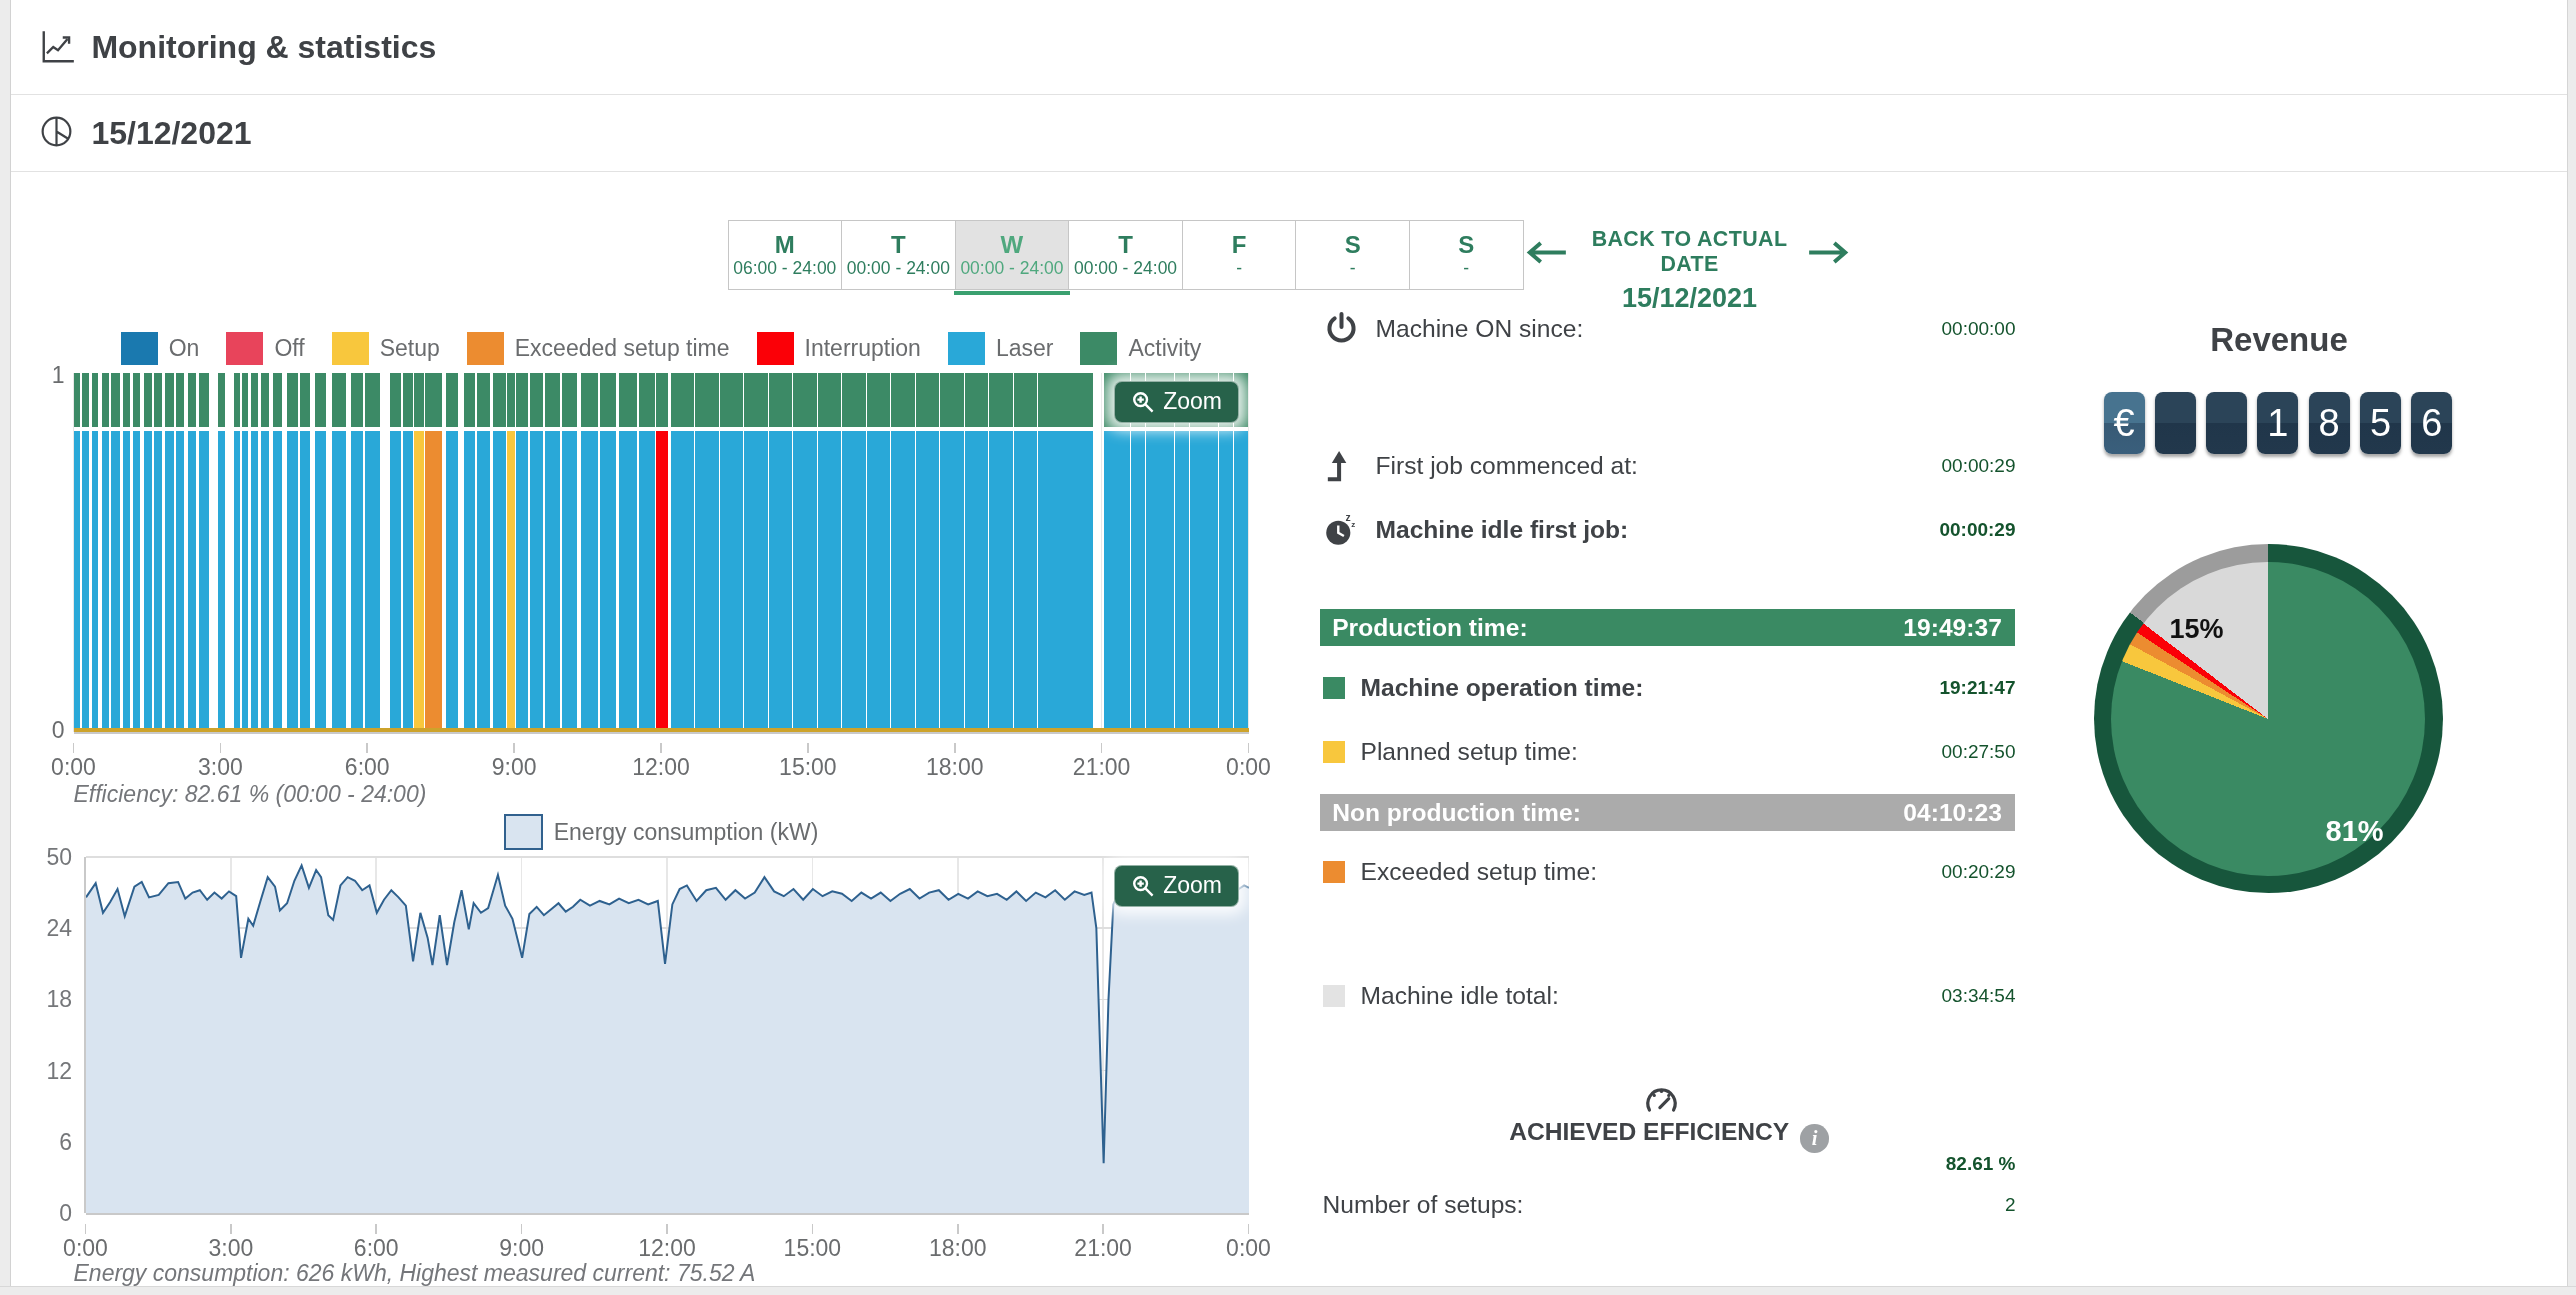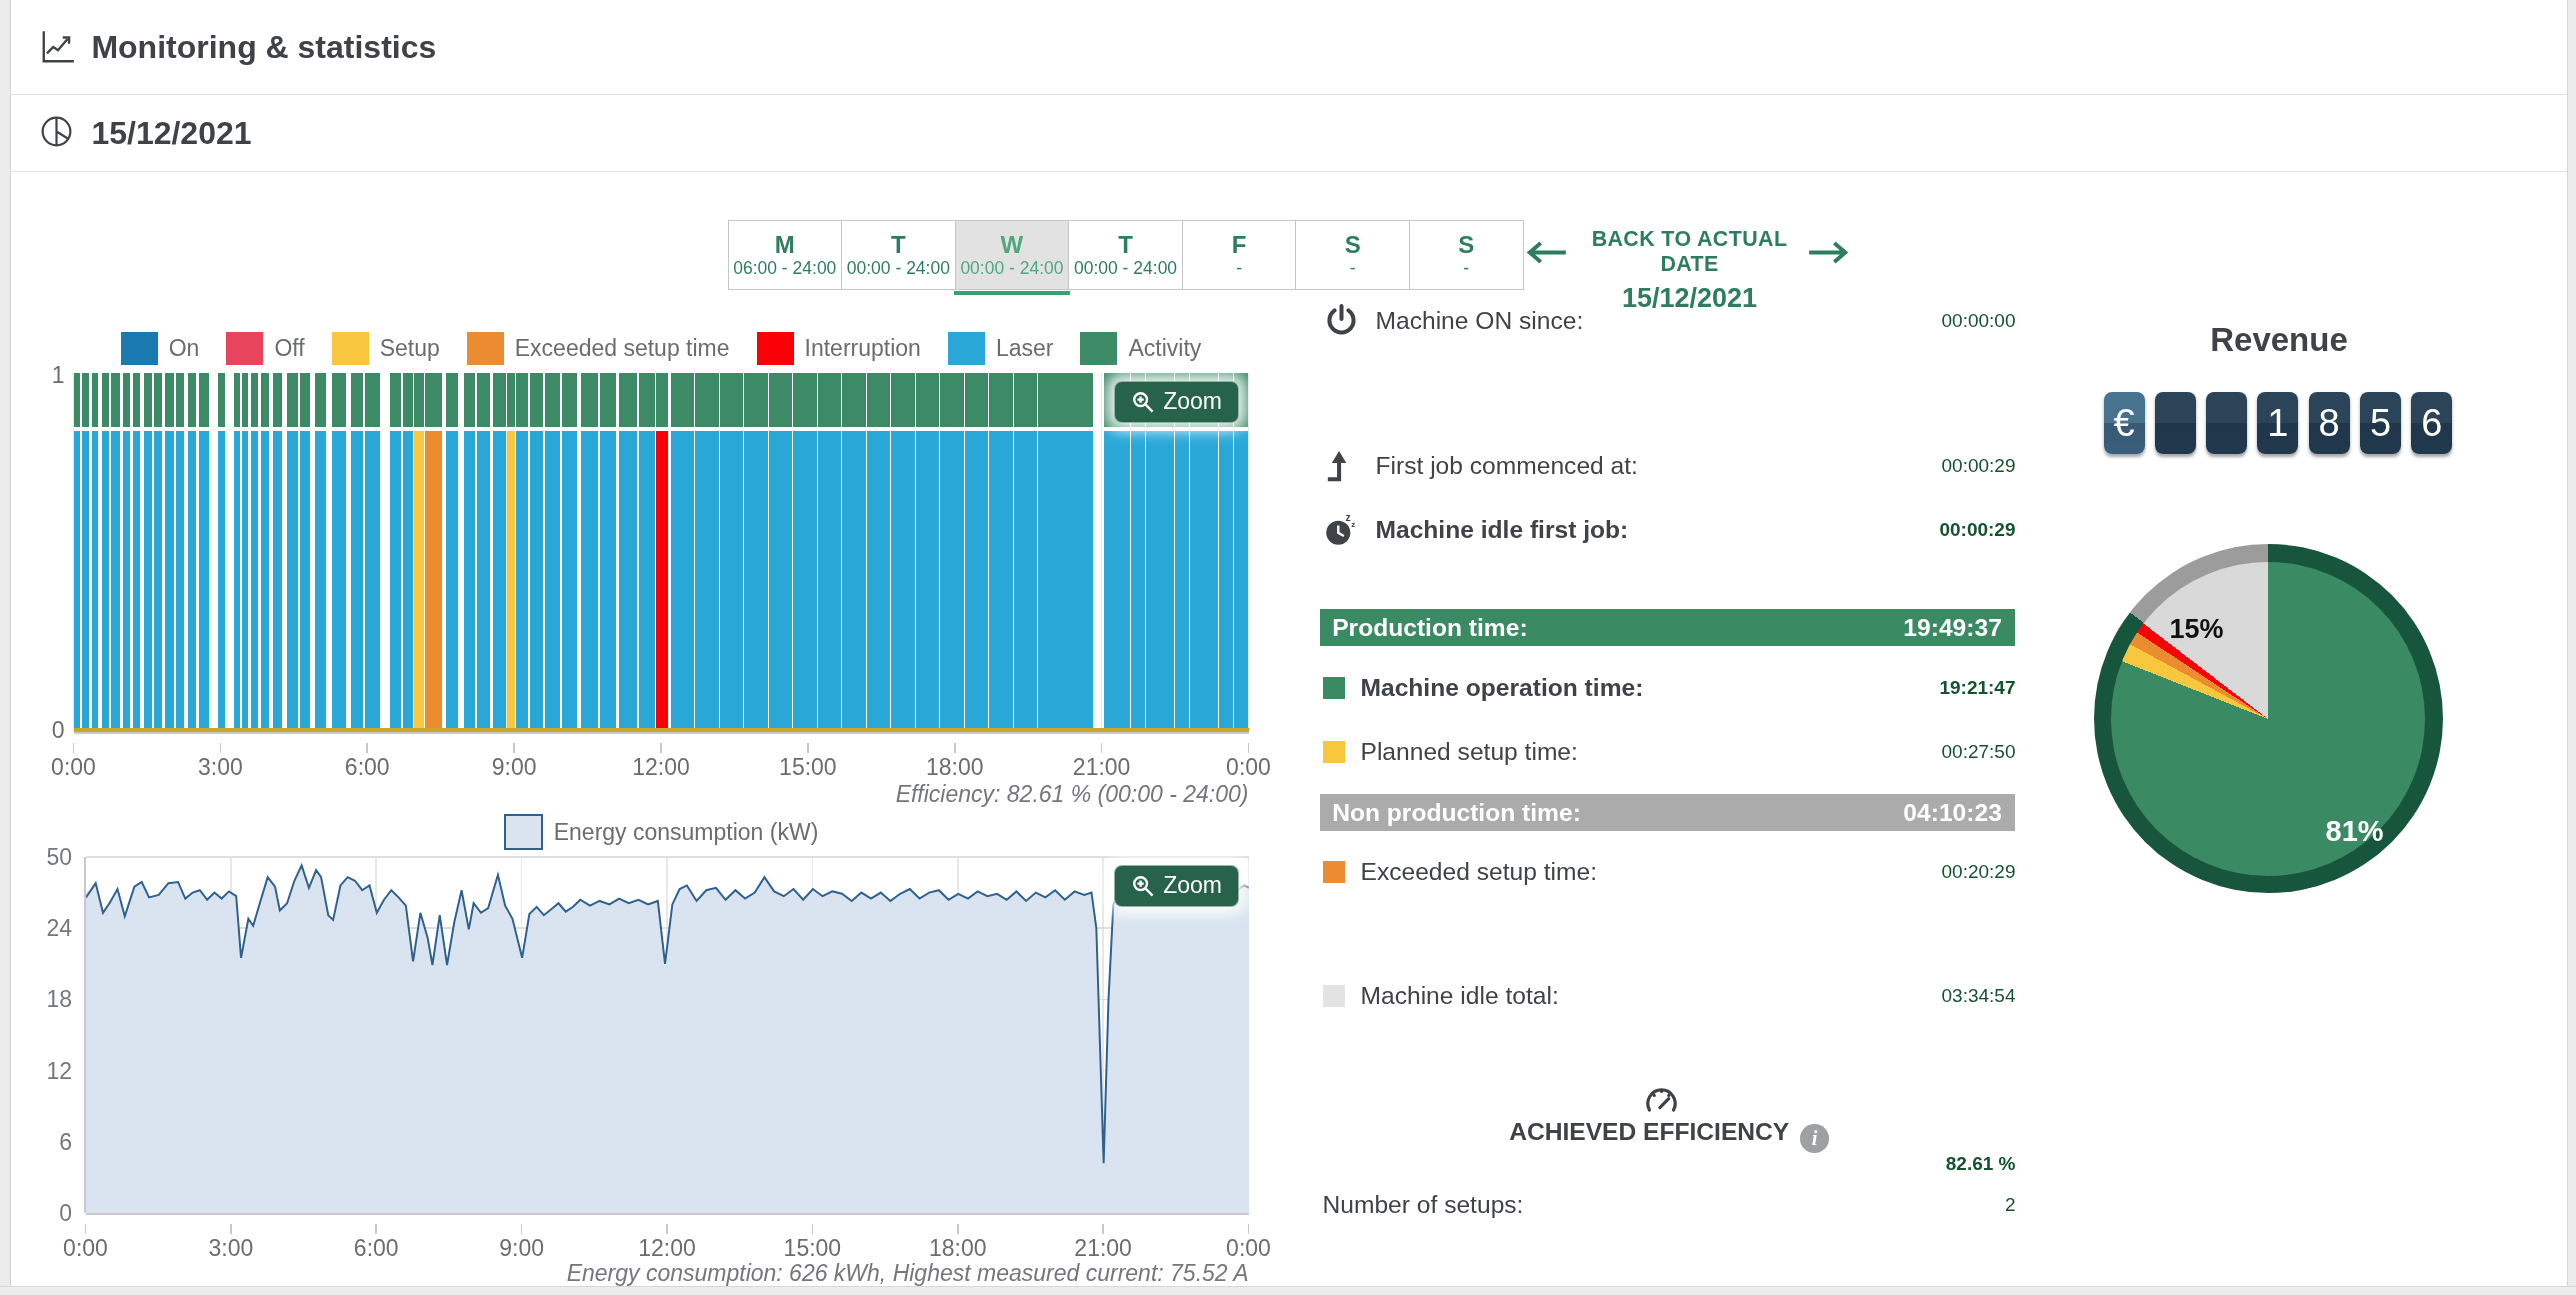--- a/index.html
+++ b/index.html
@@ -43,21 +43,21 @@
   .seg{position:absolute;top:0;bottom:0;display:flex;flex-direction:column;}
   .seg .cap{height:15%;}
   .seg .sp{height:1.2%;background:#fff;}
   .seg .body{flex:1;}
   .goldline{position:absolute;left:0;right:0;bottom:0;height:4px;background:#cda32b;z-index:4;}
   .axisline{position:absolute;left:0;right:0;bottom:-1.6px;height:1.6px;background:#c9c9c9;}
   .ytick{position:absolute;width:35px;text-align:right;font-size:23px;color:#6a6c6e;}
   .xlabels{position:absolute;left:63px;width:1175px;height:28.6px;}
   .xlabels span{position:absolute;transform:translateX(-50%);font-size:23px;color:#6a6c6e;}
   .tick{position:absolute;width:1.6px;height:9.5px;background:#c9c9c9;top:0;}
-  .caption{position:absolute;left:63px;width:1175px;text-align:right;font-style:italic;
+  .caption{position:absolute;left:63px;width:1175px;text-align:left;font-style:italic;
     font-size:23px;color:#74767a;}
   
   .zoombtn{position:absolute;display:flex;align-items:center;gap:8px;background:#27624a;
     color:#fff;font-size:23px;padding:6.3px 16px;border-radius:8px;cursor:pointer;z-index:6;
     box-shadow:0 0 14.3px 8px rgba(255,255,255,.85);border:0.8px solid rgba(255,255,255,.5);}
   
   .enplot{position:absolute;left:75px;top:857px;width:1163px;height:356px;}
   .enax{position:absolute;left:-1.6px;top:0;bottom:0;width:1.6px;background:#c9c9c9;}
   .enyl{position:absolute;left:17.5px;top:857px;width:44px;height:356px;}
   .enyl span{position:absolute;right:0;transform:translateY(-50%);font-size:23px;color:#75777a;}
@@ -658,21 +658,21 @@
       <span style="left: 62.5%; top: 11px;">15:00</span>
       <div class="tick" style="left: calc(75% - 0.8px);"></div>
       <span style="left: 75%; top: 11px;">18:00</span>
       <div class="tick" style="left: calc(87.5% - 0.8px);"></div>
       <span style="left: 87.5%; top: 11px;">21:00</span>
       <div class="tick" style="left: calc(100% - 0.8px);"></div>
       <span style="left: 100%; top: 11px;">0:00</span>
     </div>
   <div class="caption" style="top:1260px;">Energy consumption: 626 kWh, Highest measured current: 75.52 A</div>
 
-  <div class="srow" style="top:300px;text-align:right;">
+  <div class="srow" style="top:308px;text-align:right;">
     <span class="sic">
         <svg viewBox="0 0 46 46" width="37" height="37">
           <path d="M23 5 V21" stroke="#3f4246" stroke-width="5" stroke-linecap="round" fill="none"></path>
           <path d="M14.5 10.5 a15 15 0 1 0 17 0" stroke="#3f4246" stroke-width="5" stroke-linecap="round" fill="none"></path>
         </svg>
       </span>
     <span class="lab">Machine ON since:</span>
     <span class="val">00:00:00</span>
   </div>
   <div class="srow" style="top:445px;">

